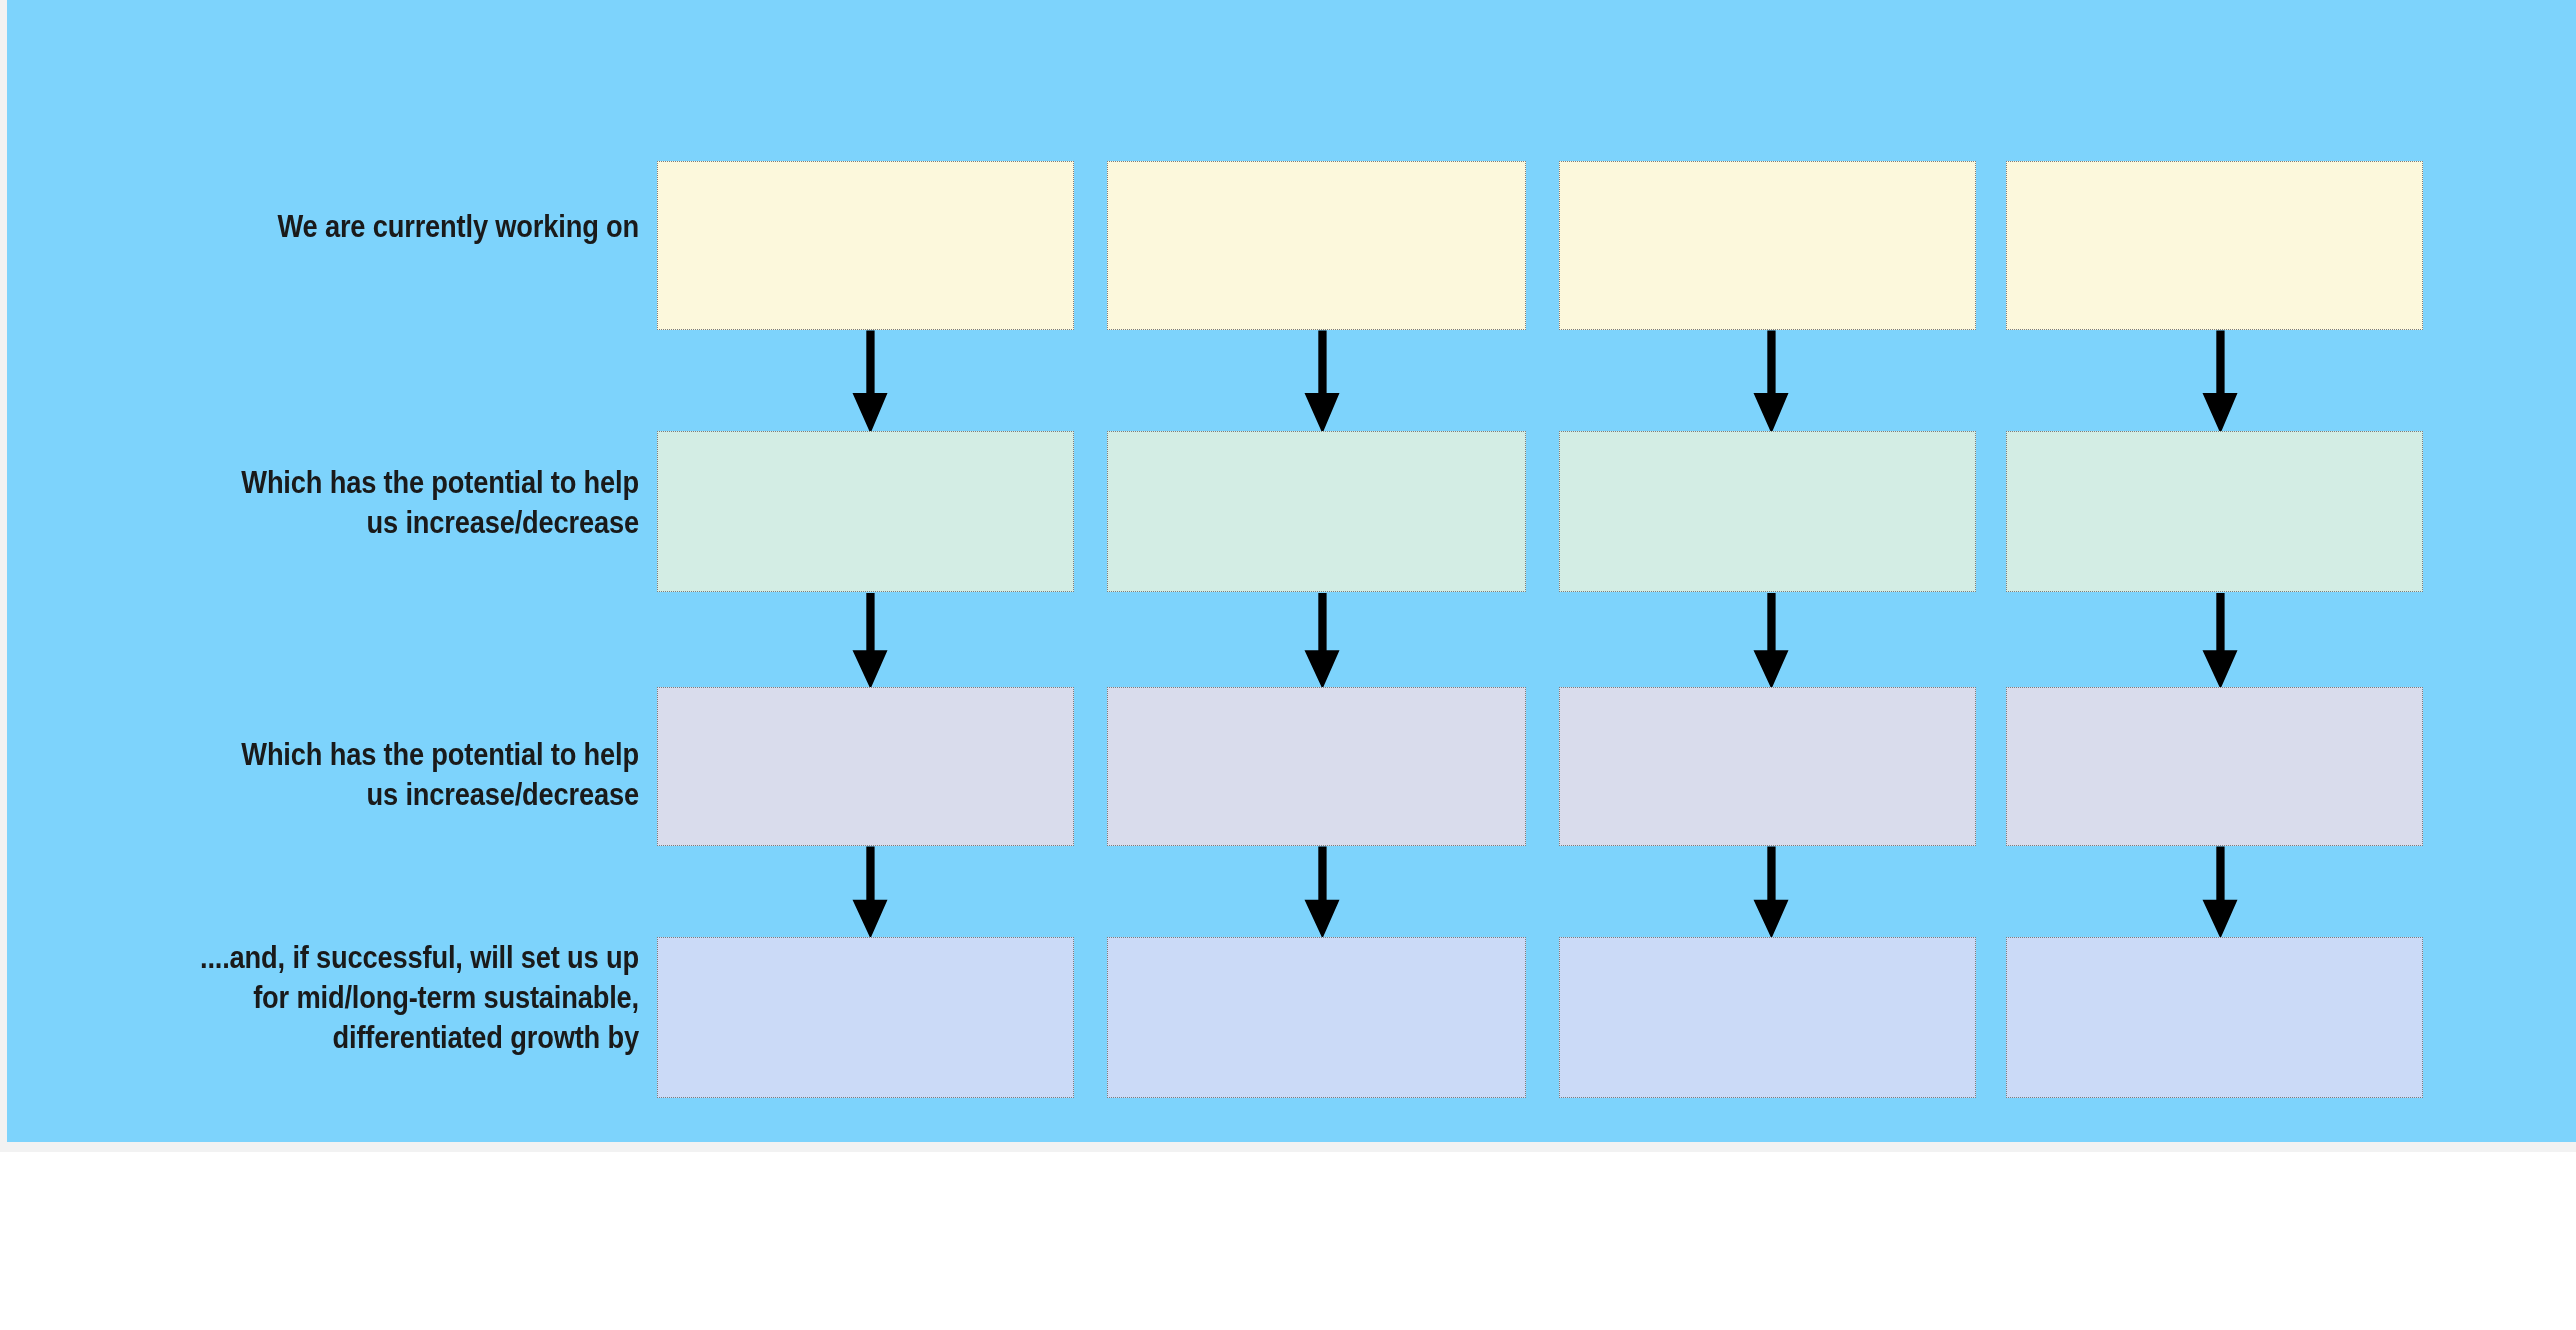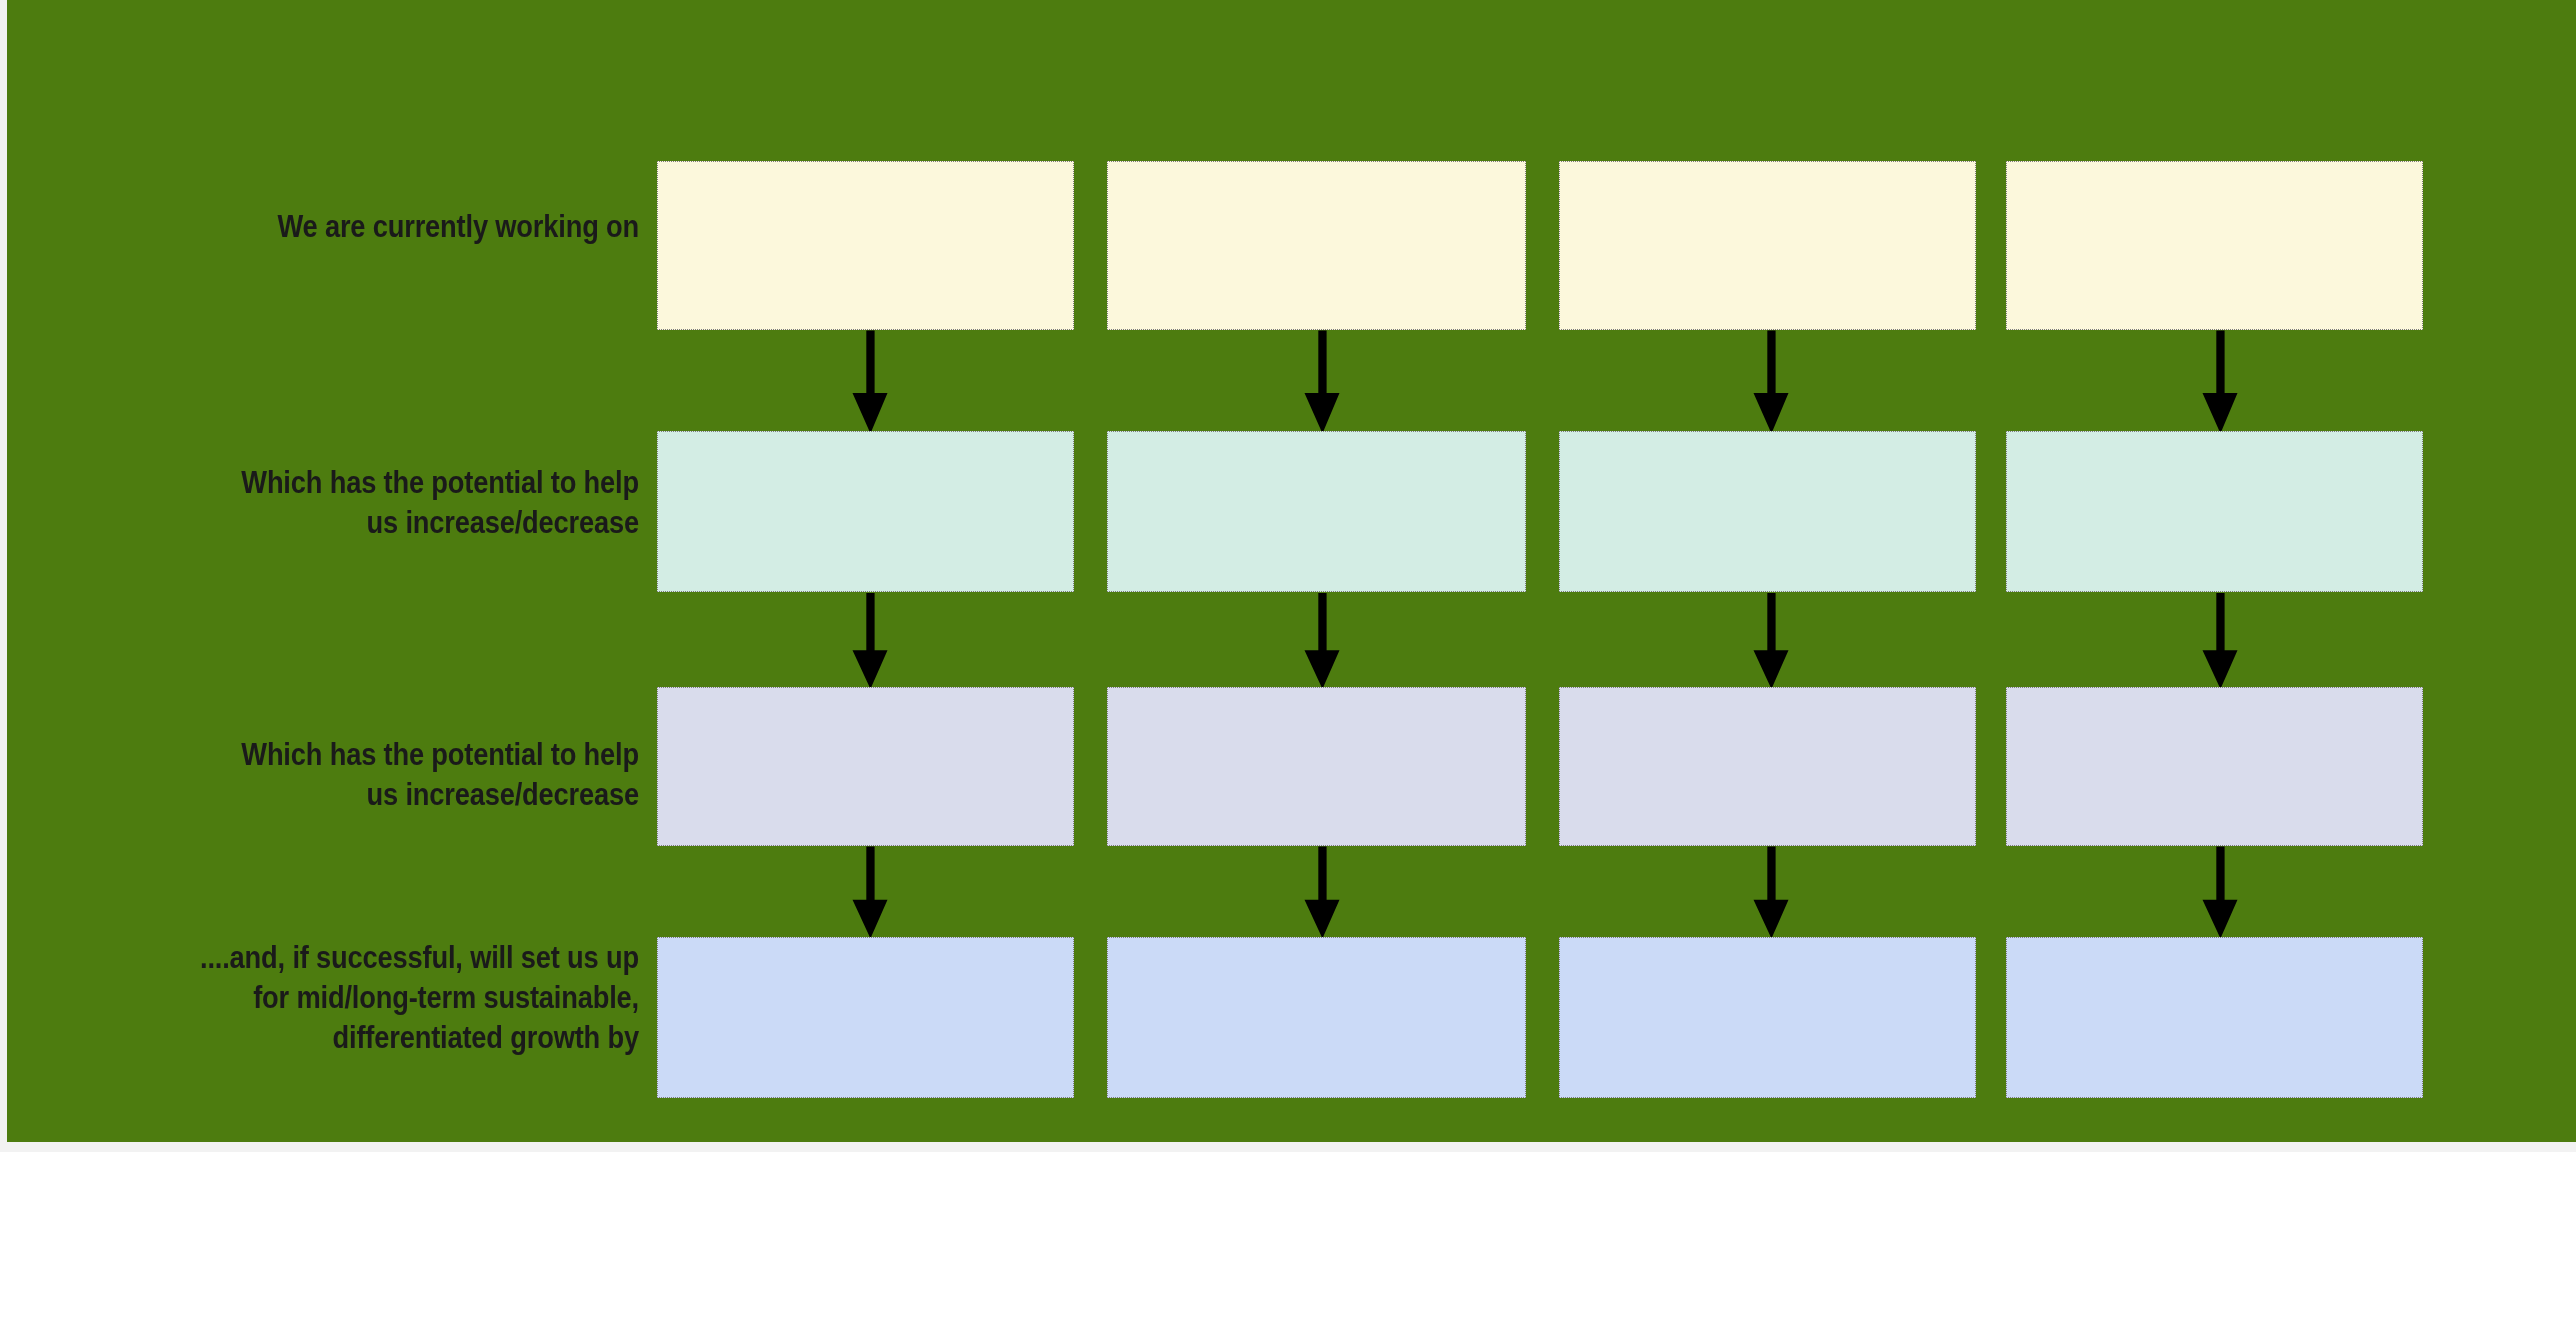--- a/index.html
+++ b/index.html
@@ -7,21 +7,21 @@
     padding: 0;
     background: #ffffff;
   }
   body {
     font-family: "Liberation Sans", sans-serif;
   }
   #canvas {
     position: relative;
     width: 2576px;
     height: 1152px;
-    background: #4d7c0f;
+    background: #7dd3fc;
     overflow: hidden;
   }
   
   .edge-left {
     position: absolute;
     left: 0; top: 0;
     width: 6.5px; height: 1331px;
     background: #f2f2f2;
   }
   .edge-bottom {

